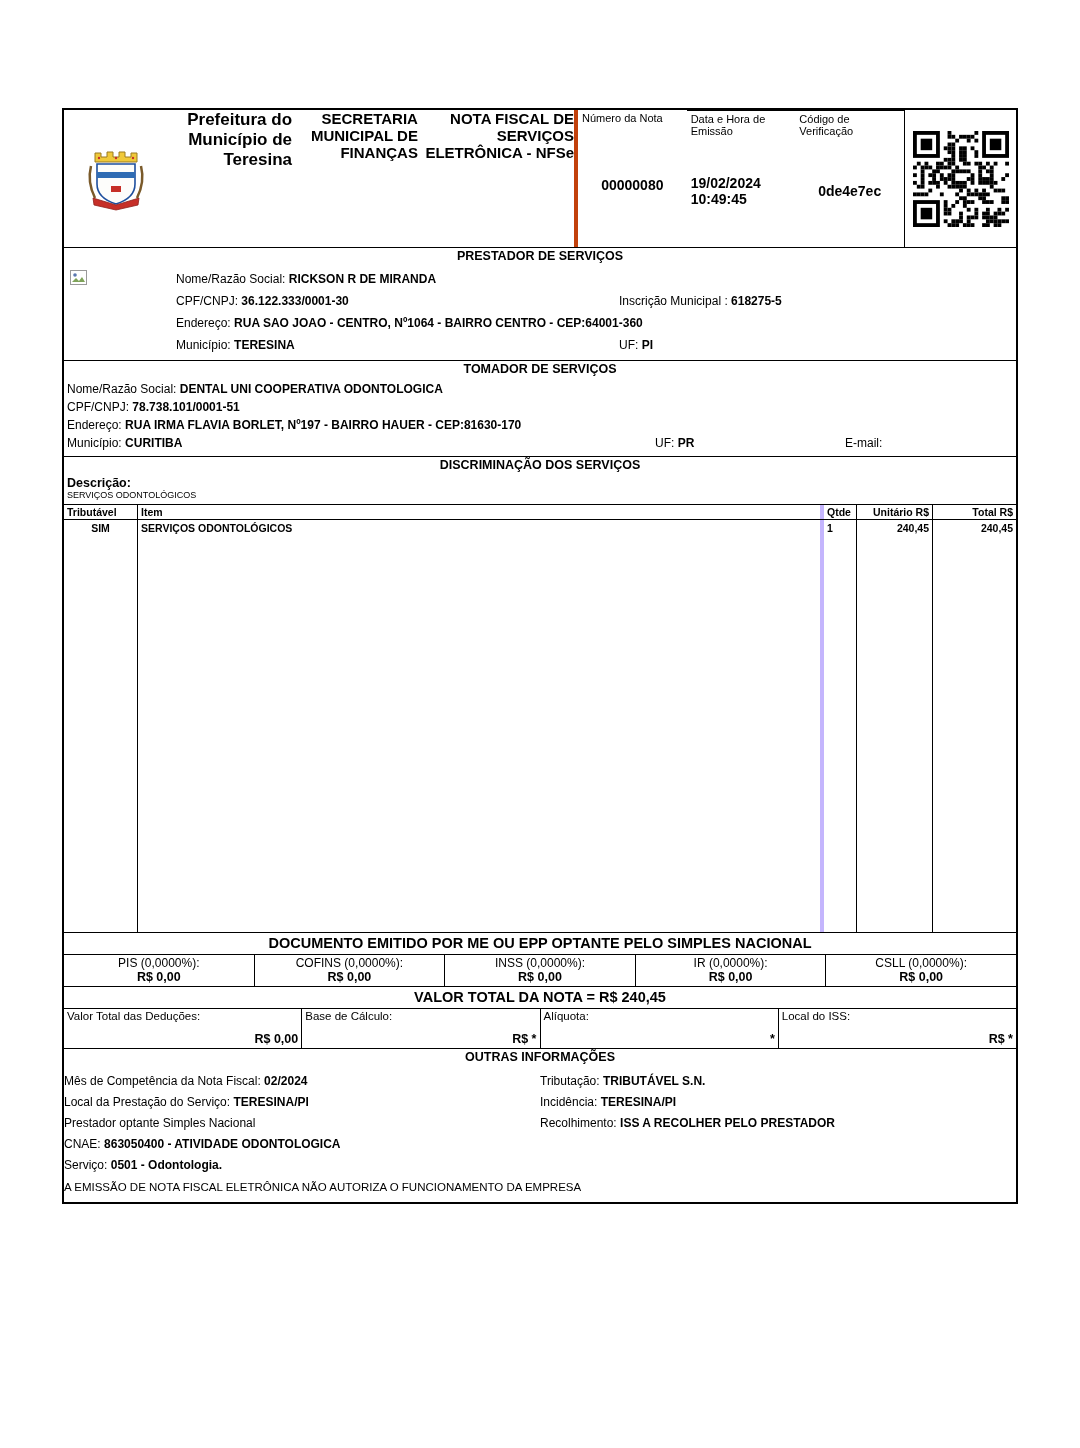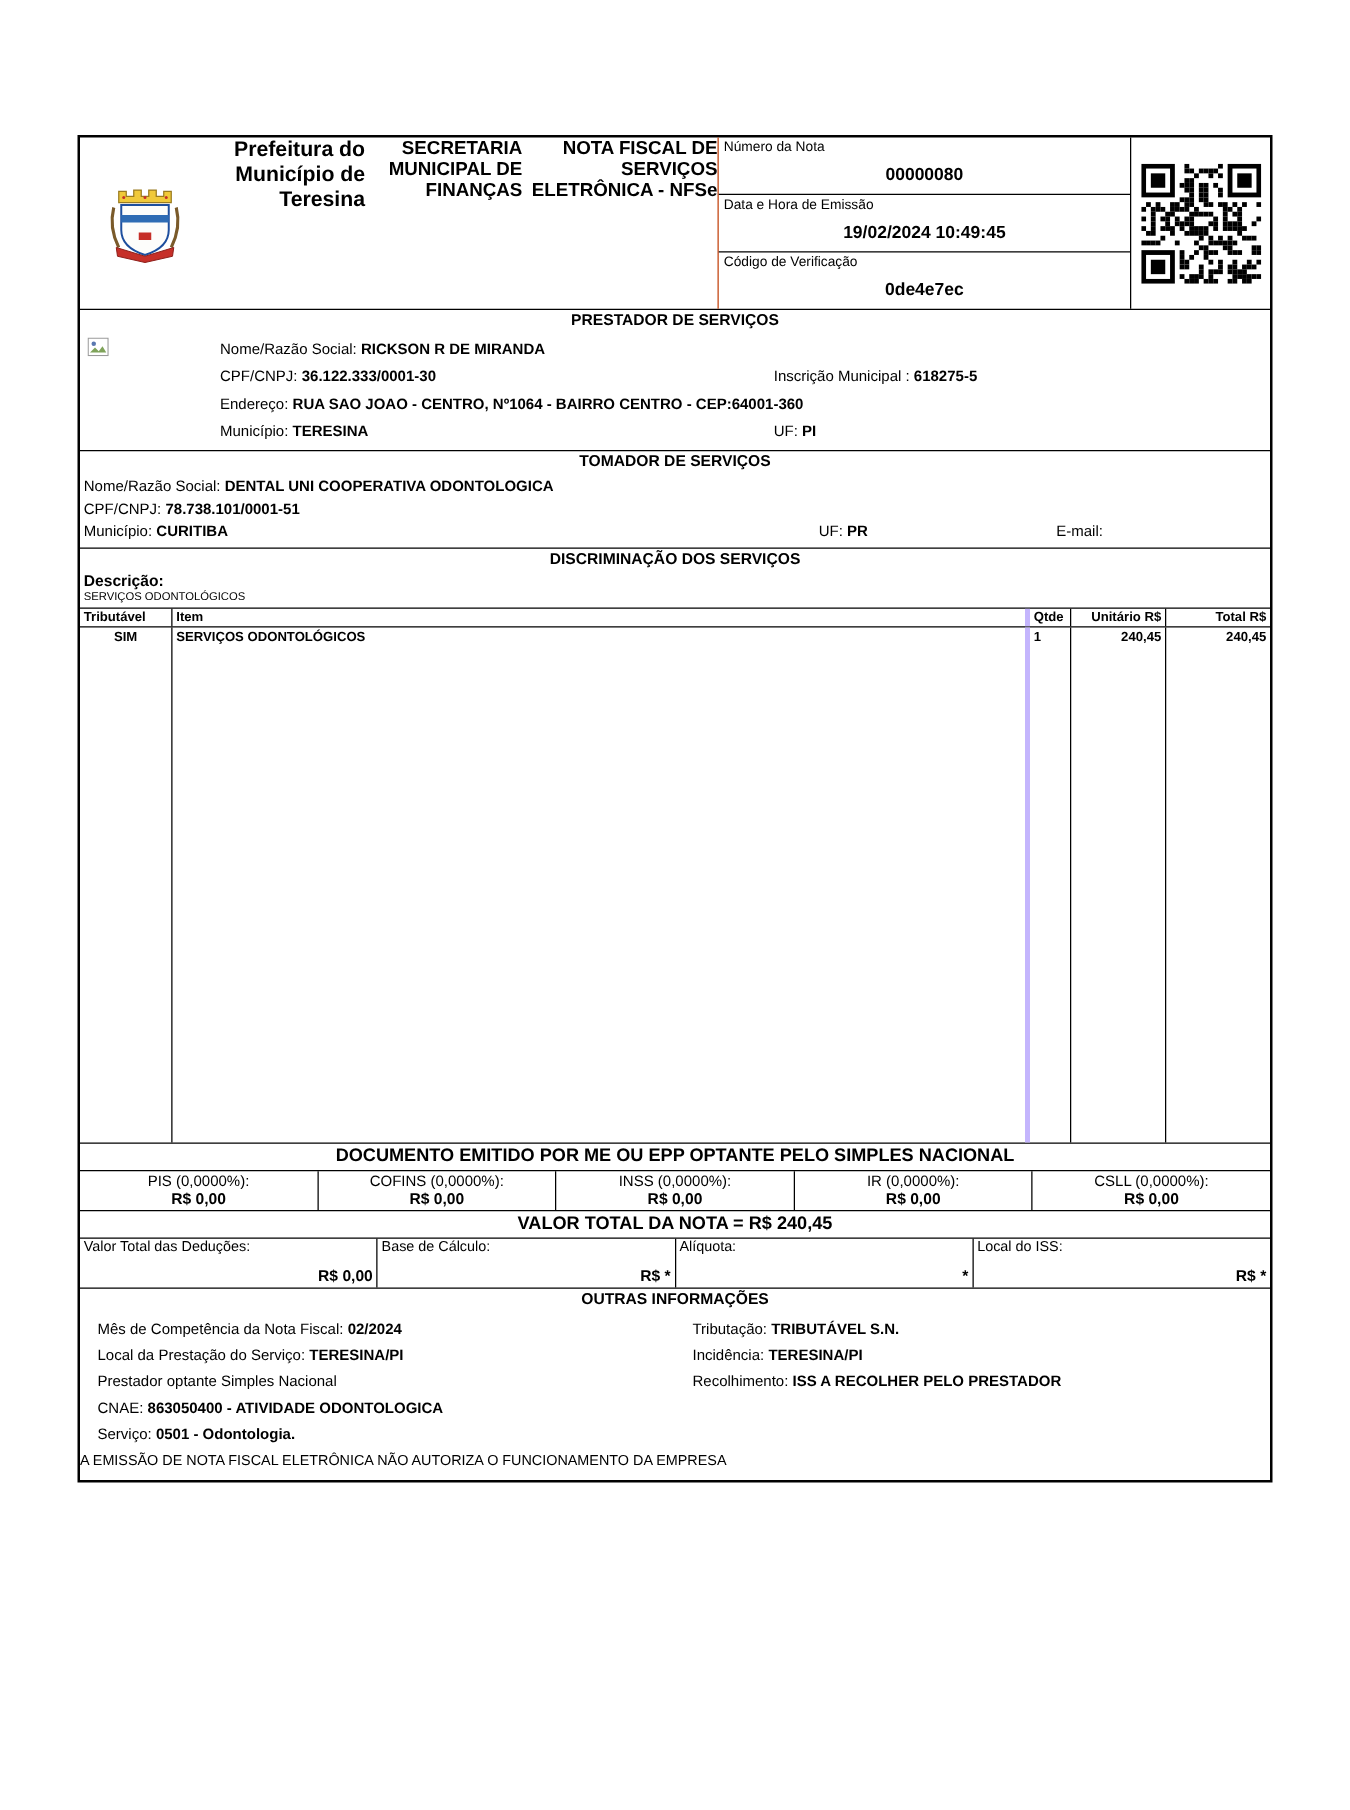--- a/index.html
+++ b/index.html
@@ -6,21 +6,21 @@
   html,body{background:#fff}
   body{width:1080px;height:1448px;position:relative;font-family:"Liberation Sans","DejaVu Sans",sans-serif;color:#000}
   .doc{position:absolute;left:62px;top:108px;width:956px;border:2px solid #000;background:#fff}
 
   
   .hdr{display:flex;height:138px;border-bottom:1px solid #000}
   .hdr-logo{width:103px;display:flex;align-items:center;justify-content:center}
   .hdr-titles{width:407px;display:flex;flex-direction:row;justify-content:center;text-align:right;}
   .t1{font-size:17px;font-weight:bold}
   .t2,.t3{font-size:15px;font-weight:bold}
-  .hdr-info{width:330px;border-left:1px solid #c2410c;display:flex;flex-direction:column}
+  .hdr-info{width:330px;border-left:4px solid #c2410c;display:flex;flex-direction:row}
   .info-box{flex:1;padding:2px 4px;display:flex;flex-direction:column}
   .info-box + .info-box{border-top:1px solid #000}
   .info-label{font-size:11px}
   .info-value{font-size:14px;font-weight:bold;flex:1;display:flex;align-items:center;justify-content:center}
   .hdr-qr{flex:1;border-left:1px solid #000;display:flex;align-items:center;justify-content:center}
 
   .section-bar{text-align:center;font-weight:bold;font-size:12.5px;padding:1px 0 2px}
   .bt{border-top:1px solid #000}
 
   .lbl{font-weight:normal}
@@ -62,21 +62,21 @@
   .tax-cell + .tax-cell{border-left:1px solid #000}
   .tax-label{font-size:12px}
   .tax-value{font-size:12.5px;font-weight:bold}
   .ded-row{border-top:1px solid #000;display:flex;height:40px}
   .ded-cell{flex:1;display:flex;flex-direction:column;justify-content:space-between;padding:1px 3px 2px}
   .ded-cell + .ded-cell{border-left:1px solid #000}
   .ded-label{font-size:11.5px}
   .ded-value{font-size:12.5px;font-weight:bold;text-align:right}
 
   
-  .outras{padding:5px 14px 2px;font-size:12px}
+  .outras{padding:5px 0 2px;font-size:12px}
   .o-line{height:21px;line-height:21px;position:relative;white-space:nowrap}
   .o-right{position:absolute;left:476px;top:0}
   .footer-note{text-align:left;font-size:11.5px;padding:3px 0 9px}
 </style>
 </head>
 <body>
 
 <div class="doc">
 
   <div class="hdr">
@@ -374,20 +374,24 @@
   <div class="tomador">
     <div class="tline">
       <span class="lbl">Nome/Razão Social:</span>
       <span class="val">DENTAL UNI COOPERATIVA ODONTOLOGICA</span>
     </div>
     <div class="tline">
       <span class="lbl">CPF/CNPJ:</span>
       <span class="val">78.738.101/0001-51</span>
     </div>
     <div class="tline">
+      <span class="lbl">Endereço:</span>
+      <span class="val">RUA IRMA FLAVIA BORLET, Nº197 - BAIRRO HAUER - CEP:81630-170</span>
+    </div>
+    <div class="tline">
       <span class="lbl">Município:</span>
       <span class="val">CURITIBA</span>
       <span class="tom-uf">
         <span class="lbl">UF:</span>
         <span class="val">PR</span>
       </span>
       <span class="tom-email">
         <span class="lbl">E-mail:</span>
         <span class="val"></span>
       </span>

